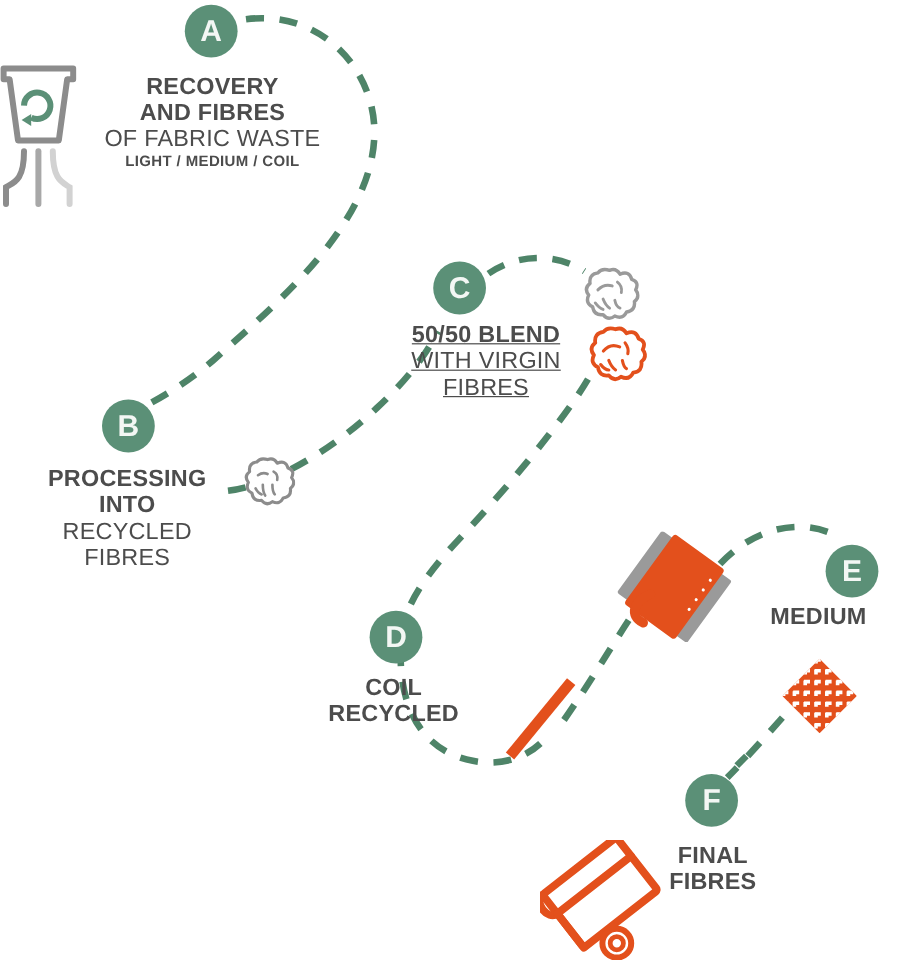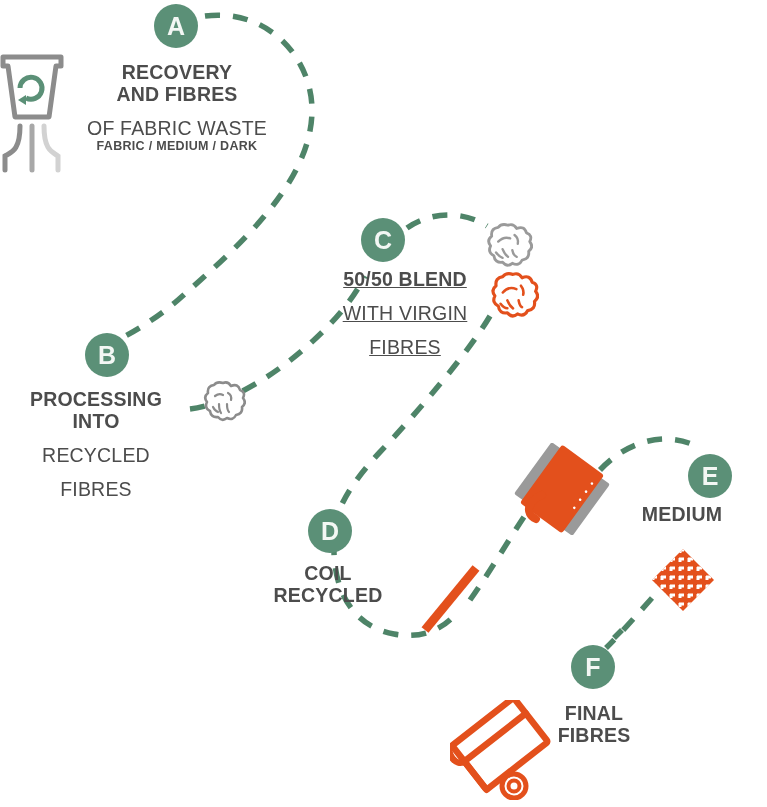--- a/index.html
+++ b/index.html
@@ -25,25 +25,25 @@
   #badge-a{left:154px;top:4px;}
   #badge-b{left:85px;top:333px;}
   #badge-c{left:361px;top:218px;}
   #badge-d{left:308px;top:509px;}
   #badge-e{left:688px;top:454px;}
   #badge-f{left:571px;top:645px;}
 
   
   .label{position:absolute;text-align:center;line-height:1.13;}
   .l1{font-weight:bold;font-size:19.5px;letter-spacing:.2px;color:#4c4c4c;text-align:center;}
-  .l2{font-weight:normal;font-size:19.5px;letter-spacing:.2px;color:#4c4c4c;margin-top:12px;}
+  .l2{font-weight:normal;font-size:19.5px;letter-spacing:.2px;color:#4c4c4c;}
   .l3{font-weight:bold;font-size:12.5px;letter-spacing:.3px;color:#4c4c4c;}
 
   #label-a{left:57px;top:61px;width:240px;}
-  #label-b{left:0;top:388px;width:192px;}
+  #label-b{left:10px;top:388px;width:192px;}
   #label-c{left:300px;top:268px;width:210px;text-decoration:underline;}
   #label-d{left:245px;top:562px;width:166px;}
   #label-e{left:601px;top:503px;width:162px;}
   #label-f{left:512px;top:702px;width:164px;}
 
   .icon-abs{position:absolute;}
   #icon-bin{left:0px;top:52px;}
   #icon-fibre-gray-b{left:200px;top:380px;}
   #icon-fibre-gray-c{left:483px;top:222px;}
   #icon-fibre-orange-c{left:487px;top:271px;}
@@ -184,21 +184,21 @@
     <span>E</span>
   </div>
   <div class="badge" id="badge-f">
     <span>F</span>
   </div>
 
   <div class="label" id="label-a">
     <div class="l1">RECOVERY</div>
     <div class="l1">AND FIBRES</div>
     <div class="l2">OF FABRIC WASTE</div>
-    <div class="l3">FABRIC / MEDIUM / DARK</div>
+    <div class="l3">LIGHT / MEDIUM / COIL</div>
   </div>
 
   <div class="label" id="label-b">
     <div class="l1">PROCESSING</div>
     <div class="l1">INTO</div>
     <div class="l2">RECYCLED</div>
     <div class="l2">FIBRES</div>
   </div>
 
   <div class="label" id="label-c">

